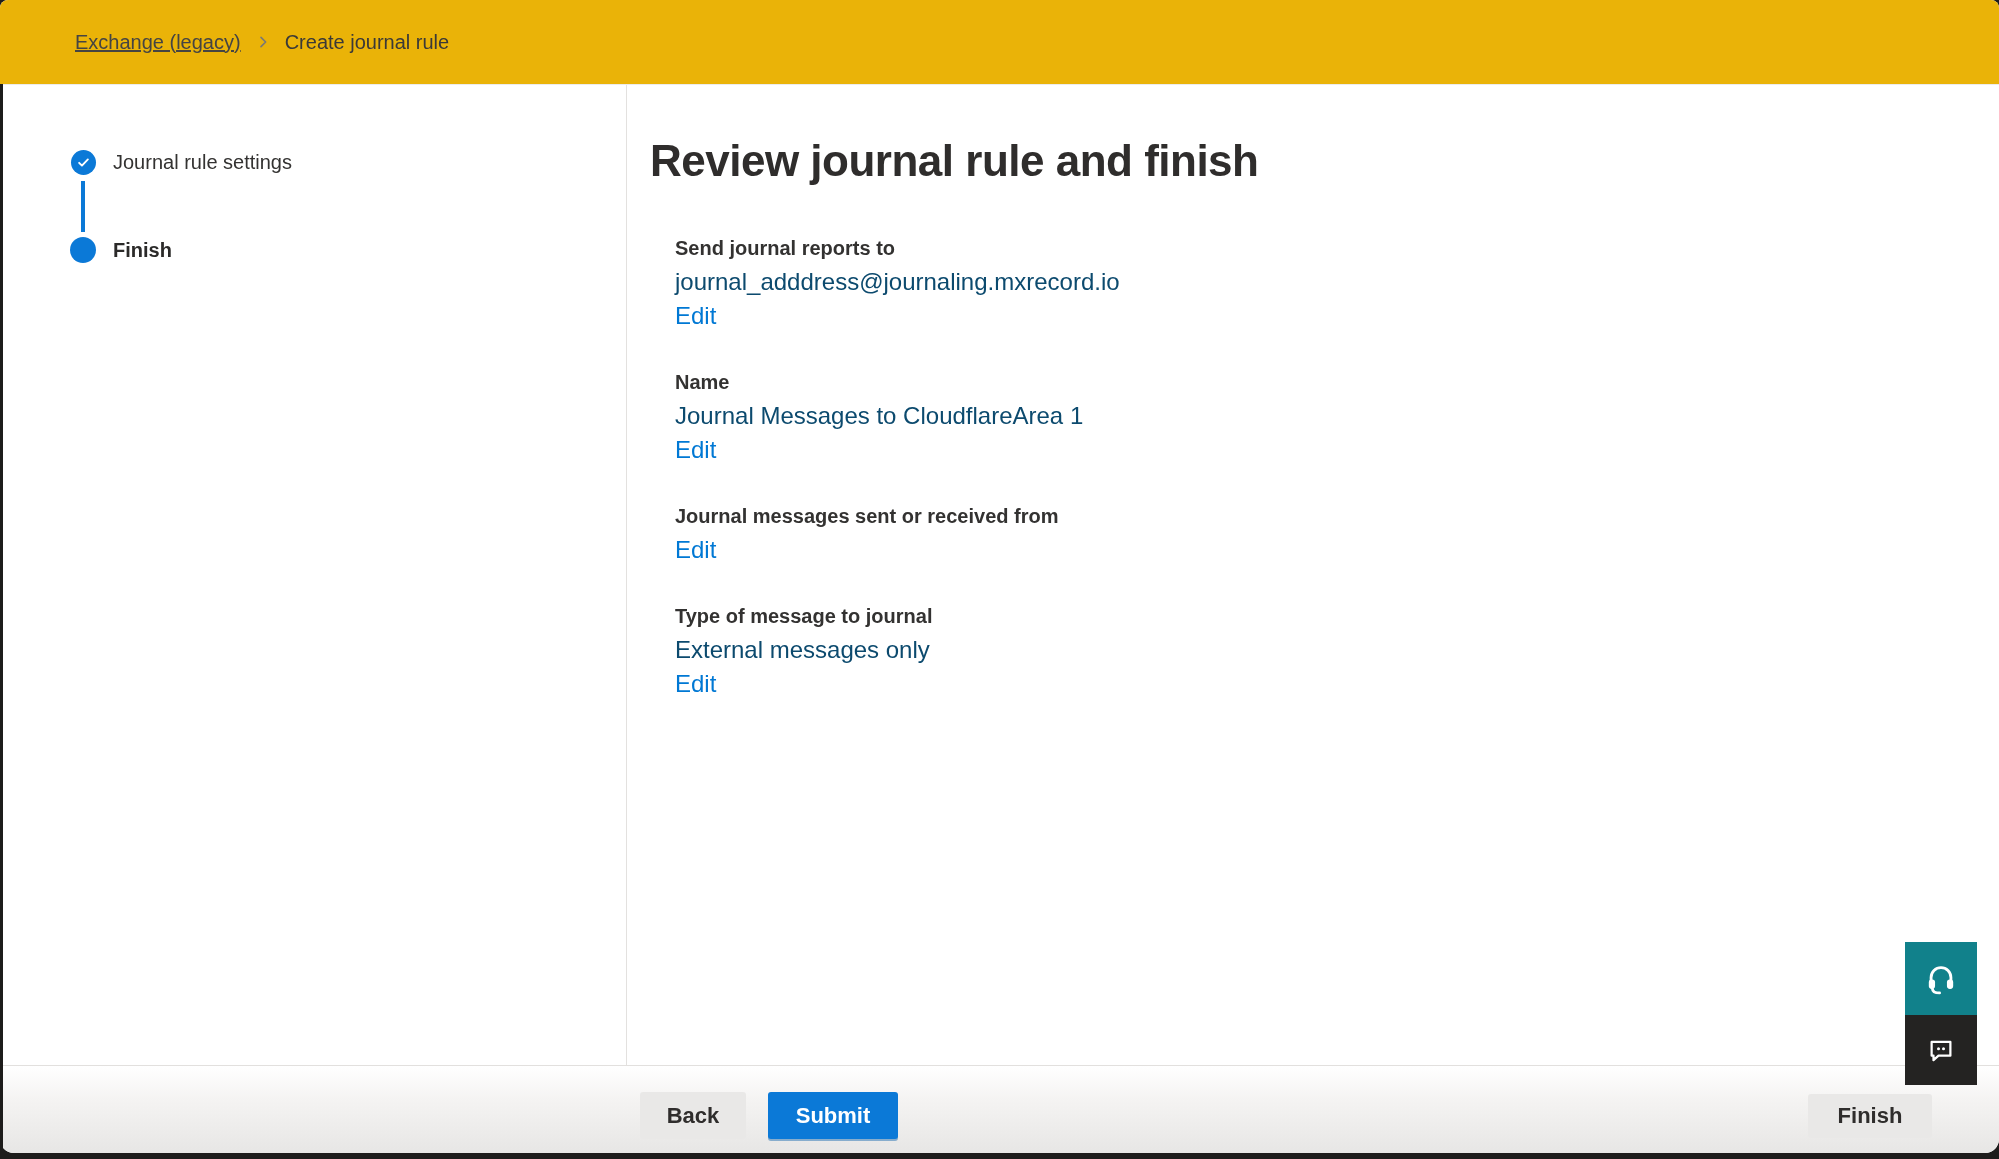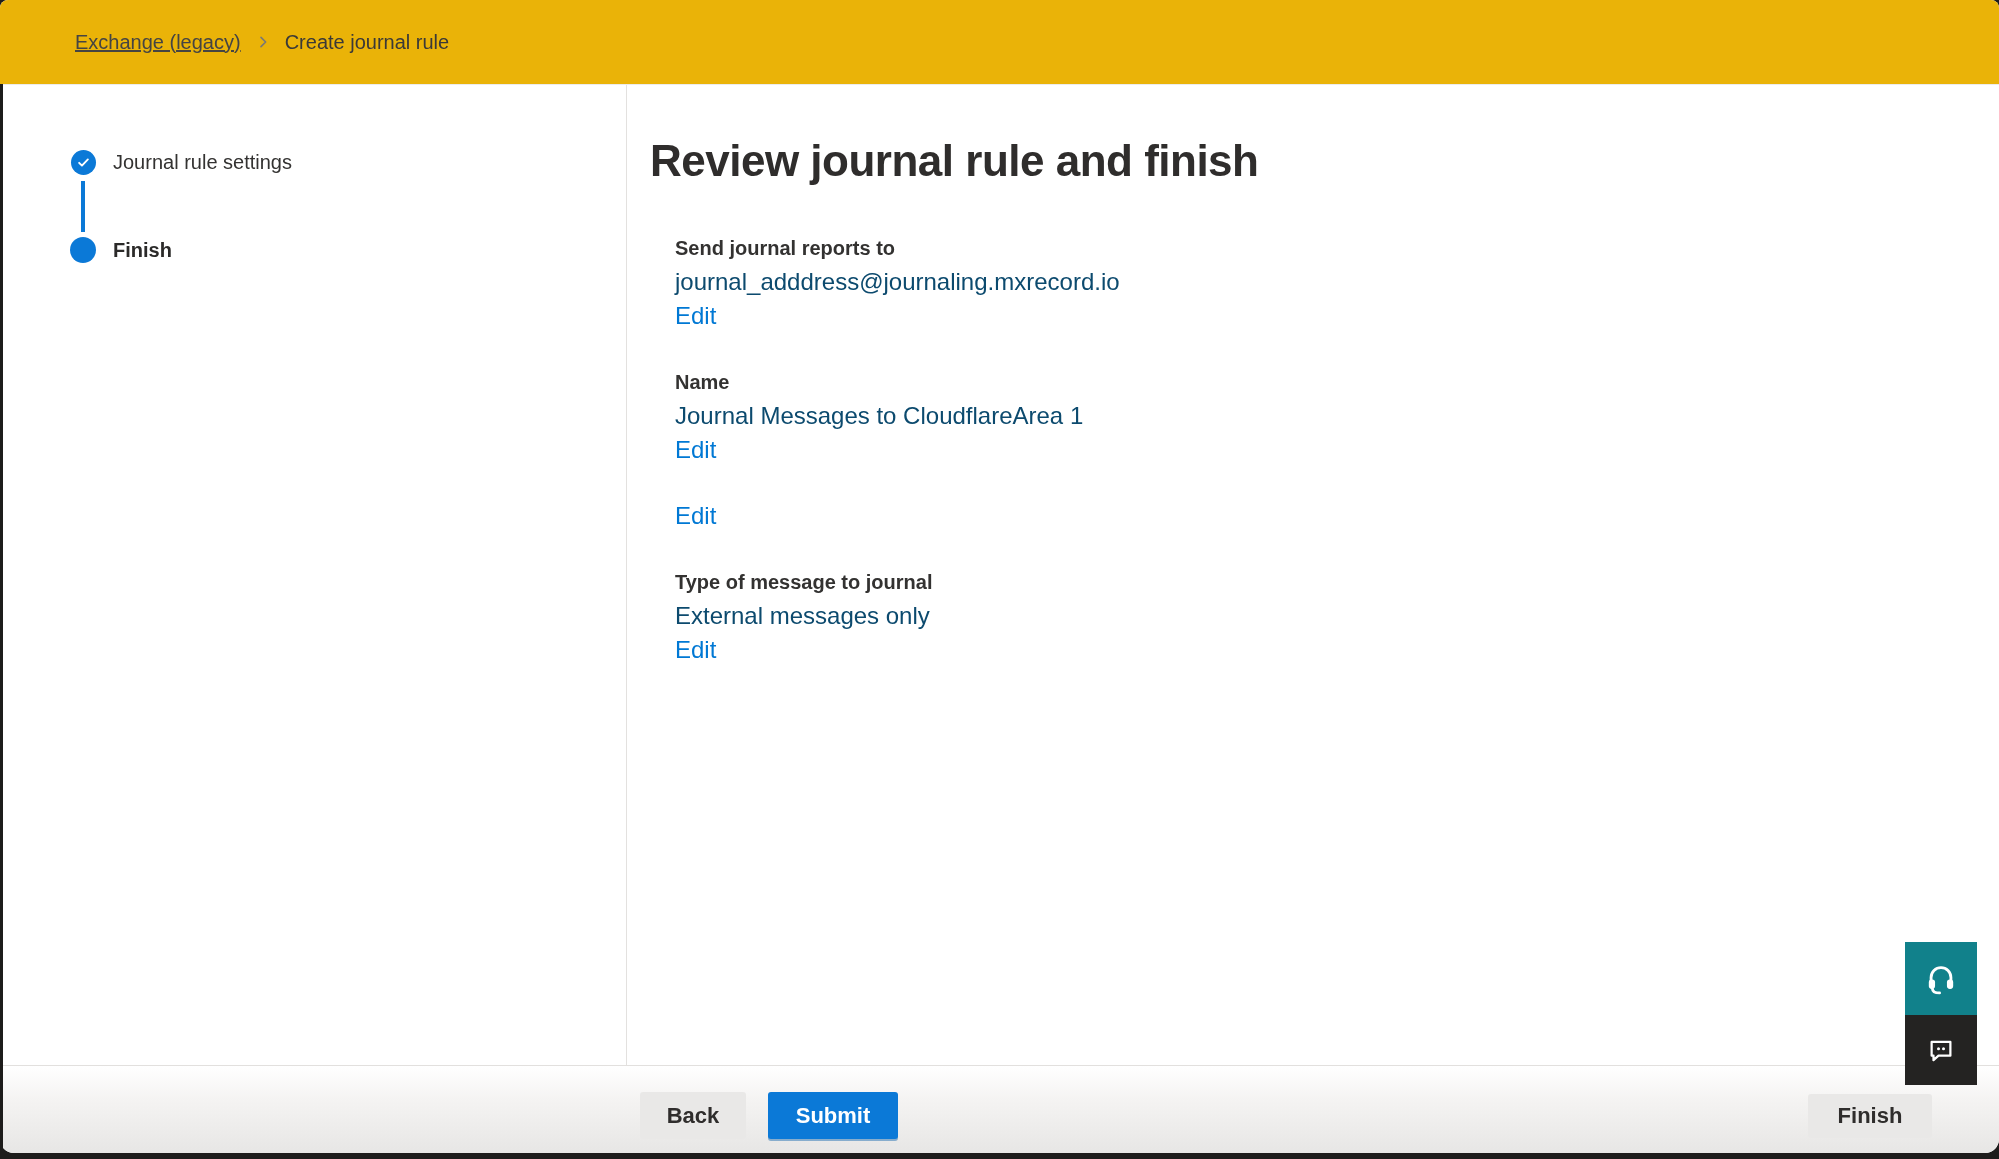--- a/index.html
+++ b/index.html
@@ -100,20 +100,21 @@
           <span class="edit-link">Edit</span>
         </div>
 
         <div class="section">
           <div class="label">Name</div>
           <div class="value">Journal Messages to CloudflareArea 1</div>
           <span class="edit-link">Edit</span>
         </div>
 
         <div class="section">
+          <div class="label">Journal messages sent or received from</div>
           <span class="edit-link">Edit</span>
         </div>
 
         <div class="section">
           <div class="label">Type of message to journal</div>
           <div class="value">External messages only</div>
           <span class="edit-link">Edit</span>
         </div>
 
       </div>

